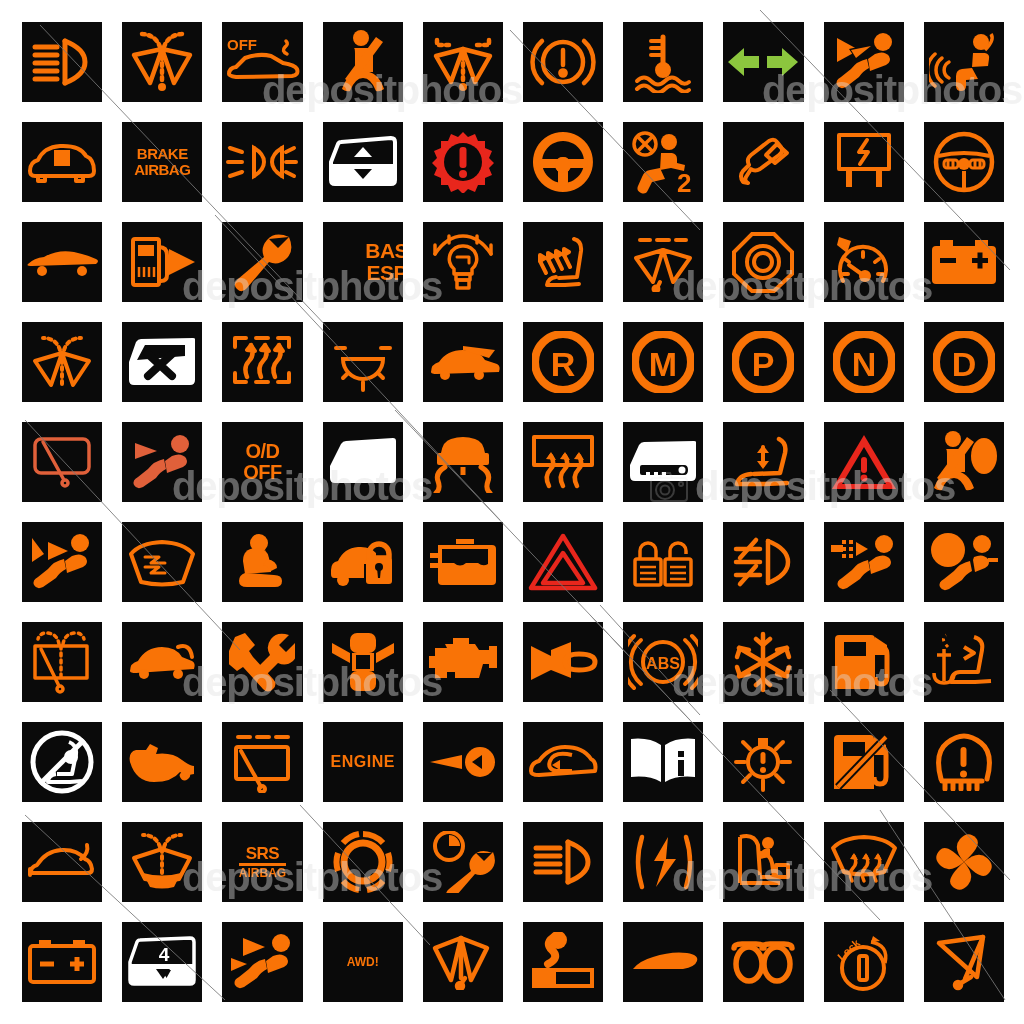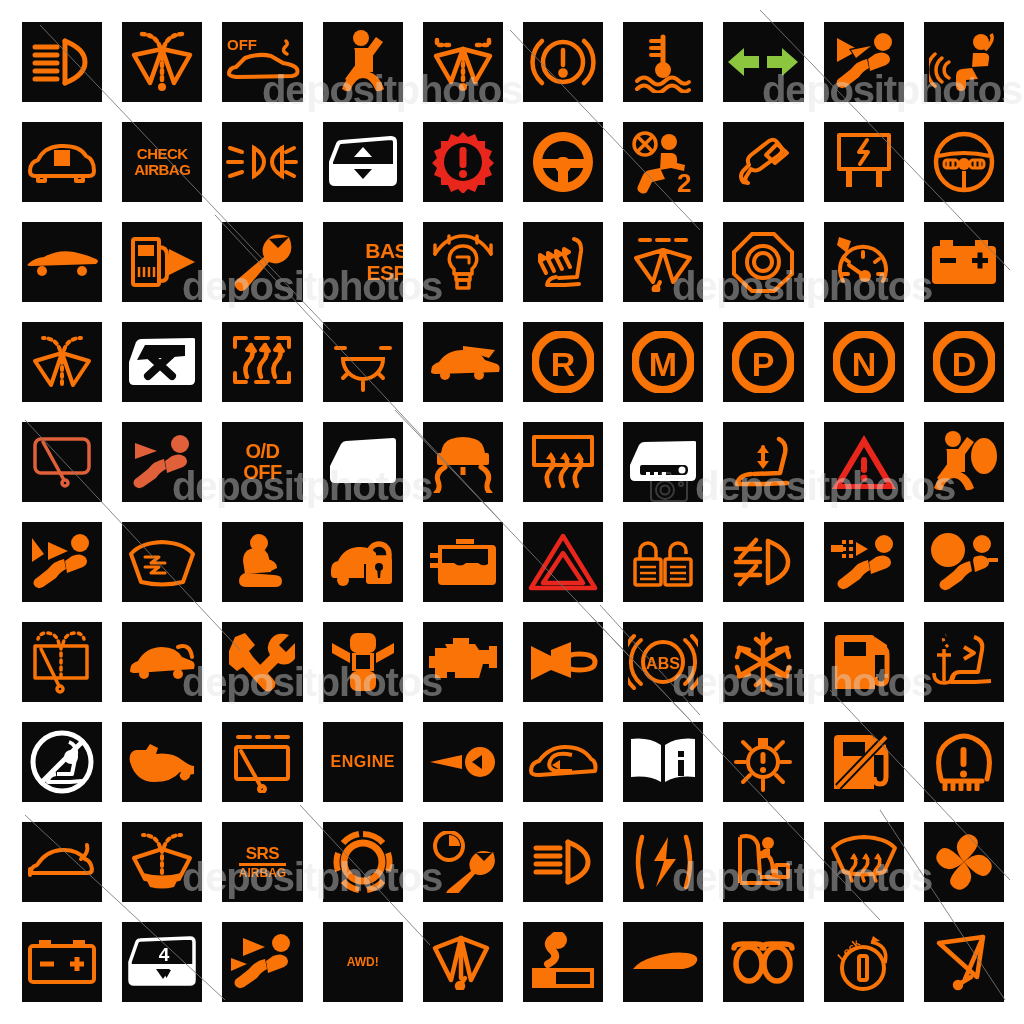--- a/index.html
+++ b/index.html
@@ -202,21 +202,21 @@
         <g fill="none" stroke="#f97306" stroke-width="4" stroke-linejoin="round" stroke-linecap="round">
       <path d="M6 32 q0 -9 8 -11 q6 -13 22 -14 q20 -1 26 10 q8 3 8 15 q0 5 -5 5 h-54 q-5 0 -5 -5z"></path>
       <path d="M14 37 v5 h7 v-5"></path>
           <path d="M52 37 v5 h7 v-5"></path>
         </g>
       <rect x="30" y="11" width="16" height="16" fill="#f97306"></rect>
       </svg>
   </div>
   <div class="cell">
     <div class="txt t-check">
-      <div>CHECK</div>
+      <div>BRAKE</div>
       <div>AIRBAG</div>
     </div>
   </div>
   <div class="cell">
     <svg width="72" height="48" viewBox="0 0 72 48">
         <g fill="none" stroke="#f97306" stroke-width="4" stroke-linecap="round">
       <path d="M28 10 q10 6 10 14 q0 8 -10 14 z"></path>
           <line x1="28" y1="10" x2="28" y2="38"></line>
       <path d="M56 10 q-10 6 -10 14 q0 8 10 14 z"></path>
           <line x1="56" y1="10" x2="56" y2="38"></line>

